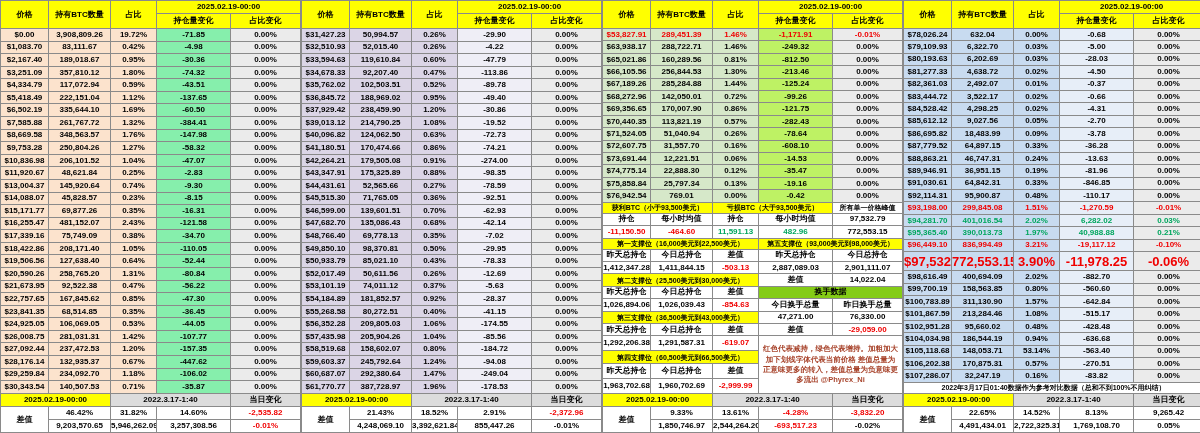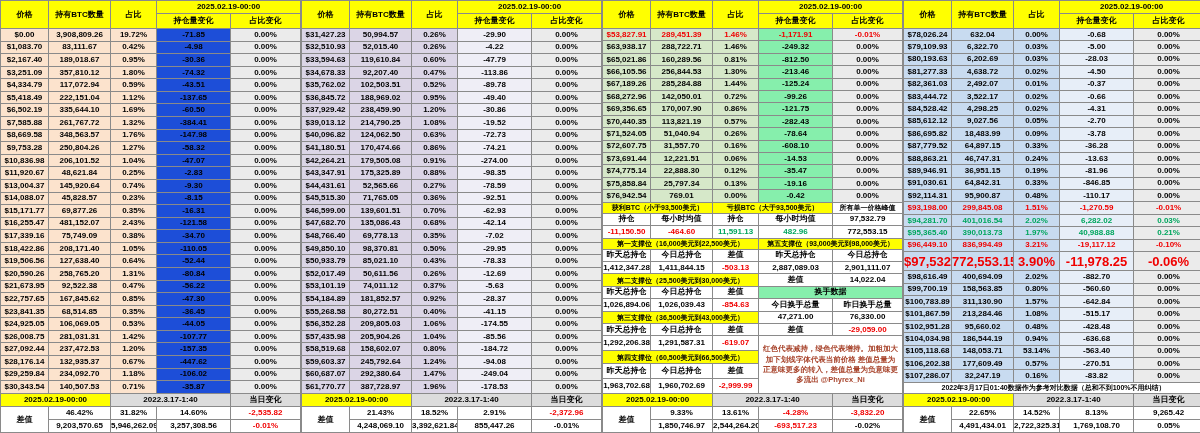--- a/index.html
+++ b/index.html
@@ -5,26 +5,26 @@
   html,body{margin:0;padding:0;background:#fff;}
   .wrap{width:1200px;height:433px;display:flex;background:#fff;
         font-family:"Liberation Sans","DejaVu Sans",sans-serif;}
   table.panel{width:300px;height:433px;border-collapse:collapse;table-layout:fixed;
               border:1px solid #6e6e6e;}
   td{border:1px solid #8a8a8a;font-size:8px;font-weight:700;text-align:center;
      vertical-align:middle;padding:0;overflow:hidden;white-space:nowrap;color:#000;line-height:1;}
   tr.hr1{height:13px;} tr.hr2{height:15px;} tr.fr{height:13px;}
   .hd{background:#ffff00;}
   
-  .p1 .t{background:#fce3cd;} .p1 .t4{background:#1d4ed8;}
+  .p1 .t{background:#fce3cd;} .p1 .t4{background:#86efac;}
   .p2 .t{background:#dbd5e6;} .p2 .t4{background:#efeef6;}
-  .p3 .t{background:#d6e8c9;} .p3 .t4{background:#86efac;}
+  .p3 .t{background:#d6e8c9;} .p3 .t4{background:#bef264;}
   .p4 .t{background:#c8dbf0;} .p4 .t4{background:#e7eef8;}
   .c5{background:#ebebeb;}
-  .bg-y{background:#ffff00;} .bg-p{background:#86efac;} .bg-w{background:#ffffff;}
+  .bg-y{background:#ffff00;} .bg-p{background:#84cc16;} .bg-w{background:#ffffff;}
   .fy{background:#ffff00;} .fgc{background:#dcdcdc;}
   .red{color:#f00000;} .green{color:#00a65e;}
   .sm{font-size:7px;}
   tr.big td{font-size:13px;}
   td.note{white-space:normal;color:#a8442c;font-size:7.5px;line-height:1.35;padding:0 3px;}
 </style>
 </head>
 <body>
 
 <div id="panels" class="wrap">
@@ -931,21 +931,21 @@
         </tr>
         <tr>
           <td class="t">$105,118.68</td>
           <td class="t">148,053.71</td>
           <td class="t">53.14%</td>
           <td class="t4">-563.40</td>
           <td class="c5">0.00%</td>
         </tr>
         <tr>
           <td class="t">$106,202.38</td>
-          <td class="t">177,609.49</td>
+          <td class="t">170,875.31</td>
           <td class="t">0.57%</td>
           <td class="t4">-270.51</td>
           <td class="c5">0.00%</td>
         </tr>
         <tr>
           <td class="t">$107,286.07</td>
           <td class="t">32,247.19</td>
           <td class="t">0.16%</td>
           <td class="t4">-83.82</td>
           <td class="c5">0.00%</td>

